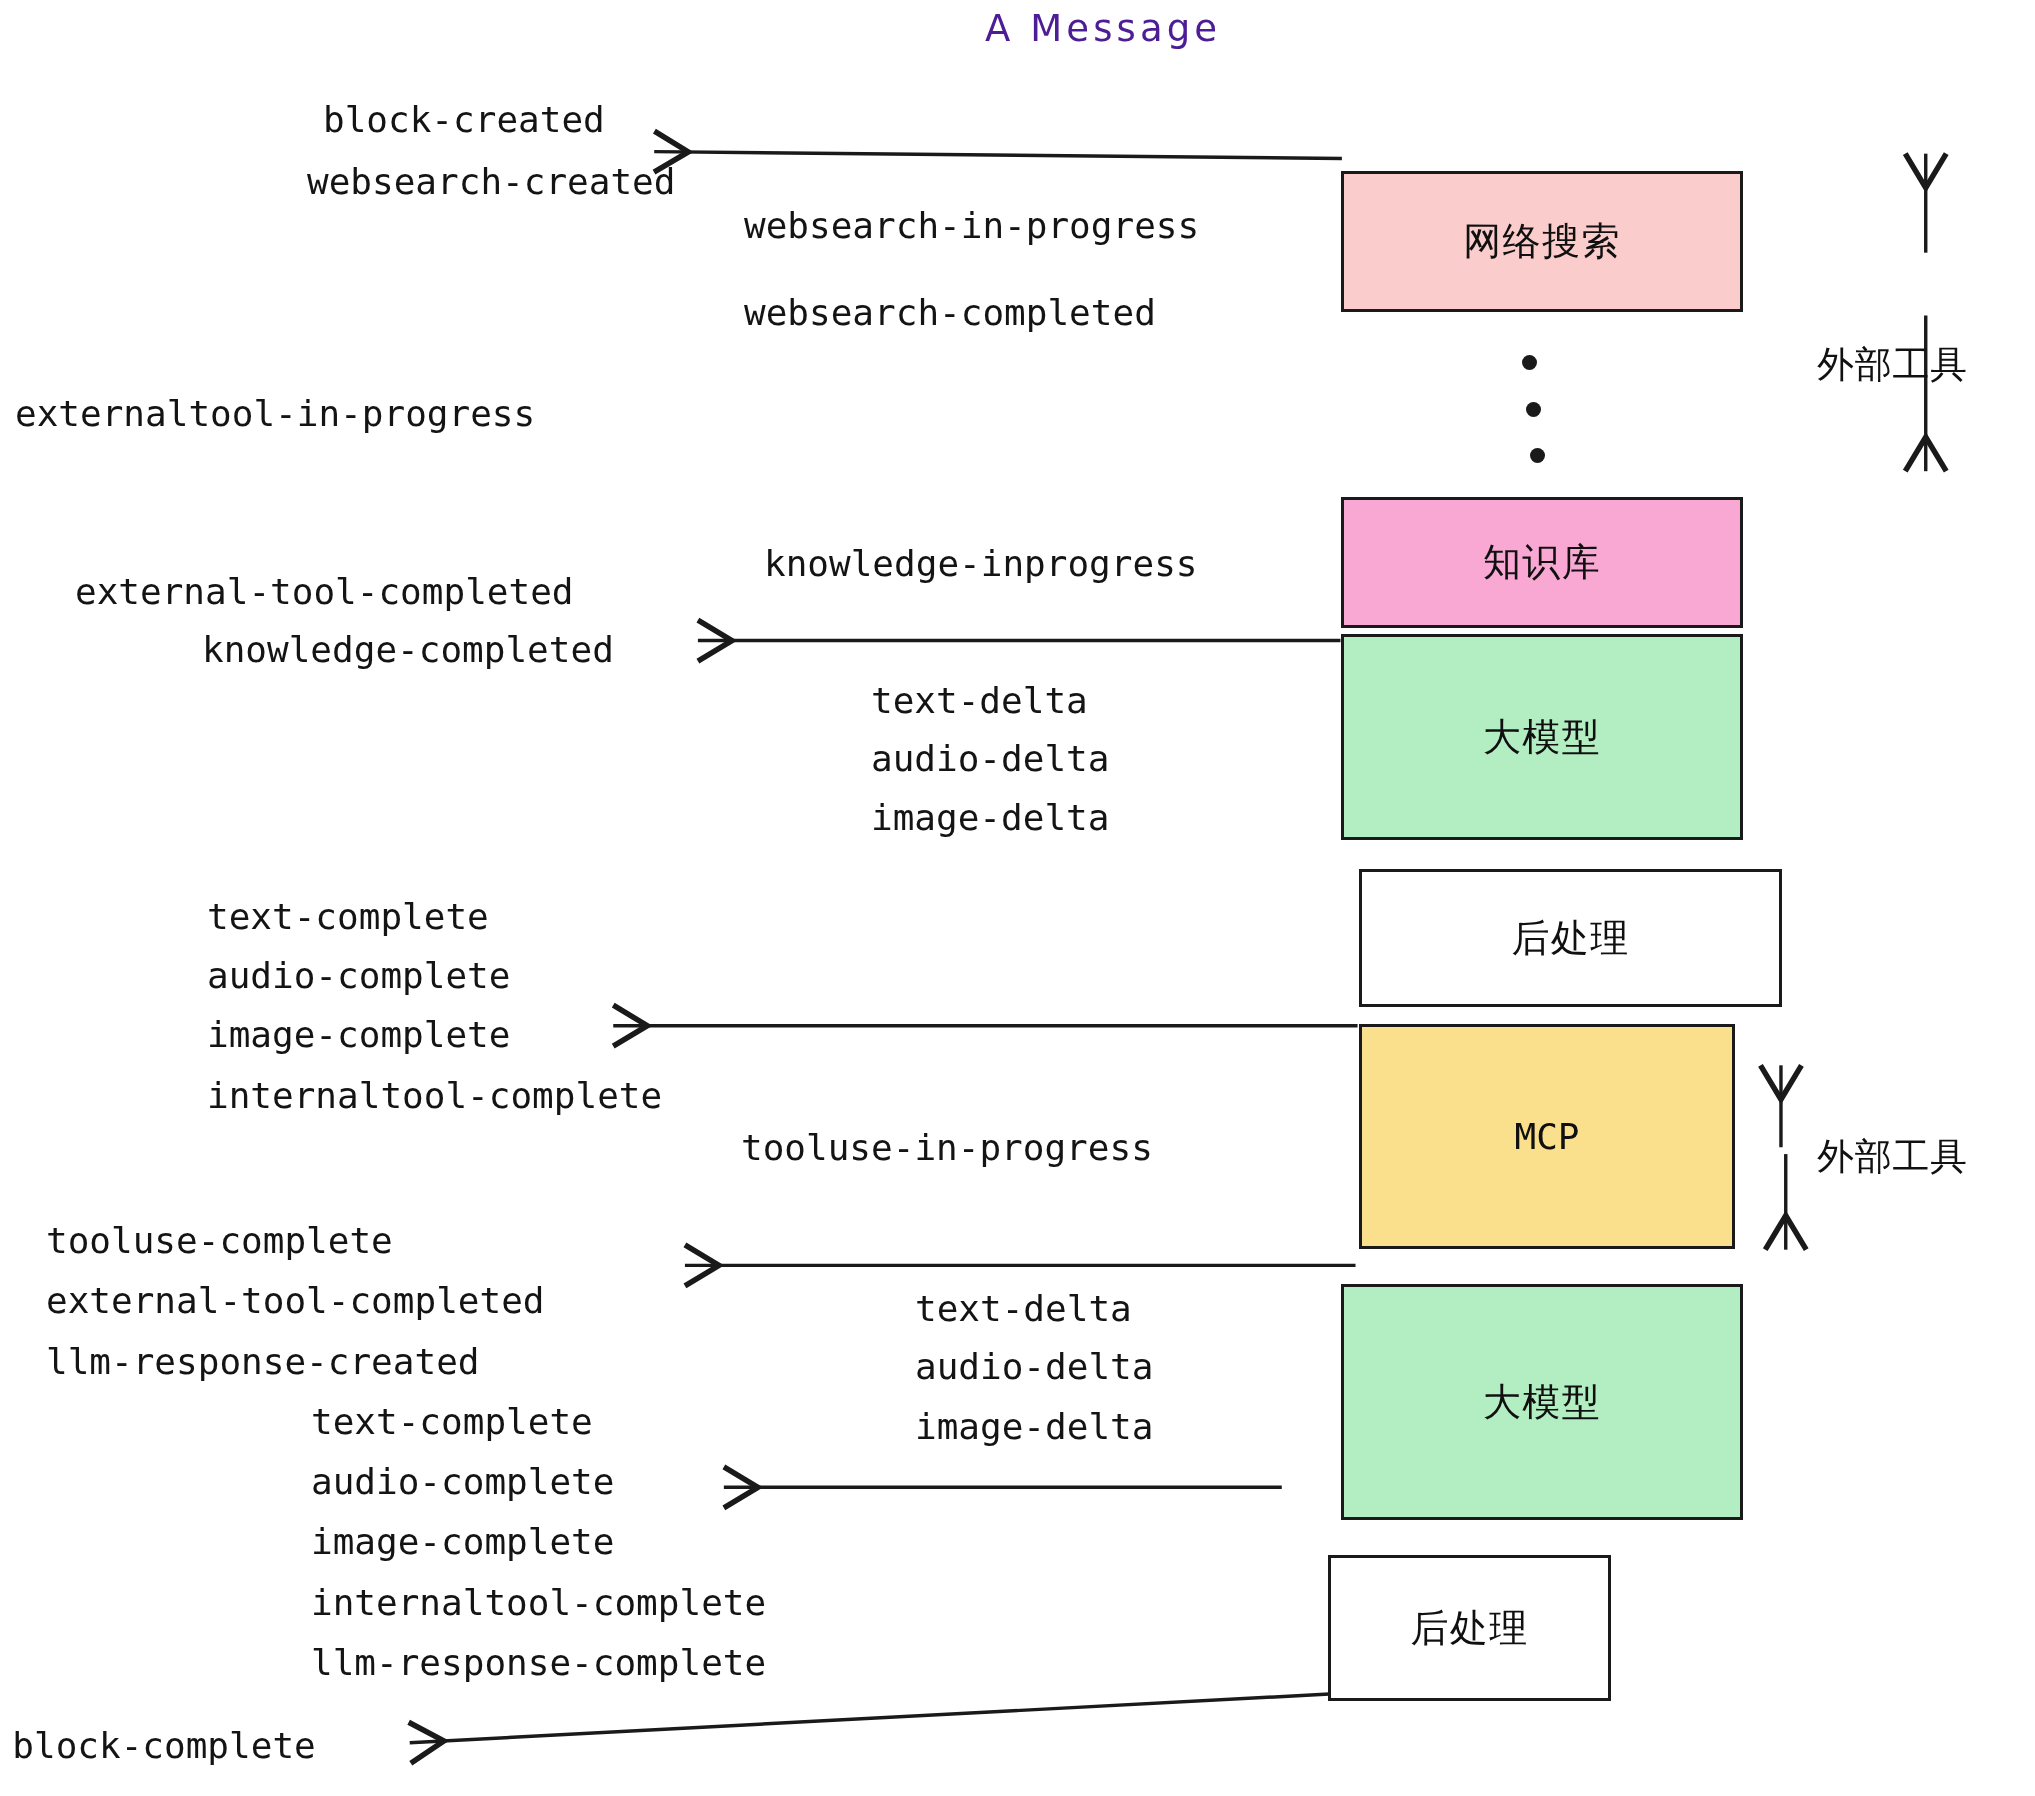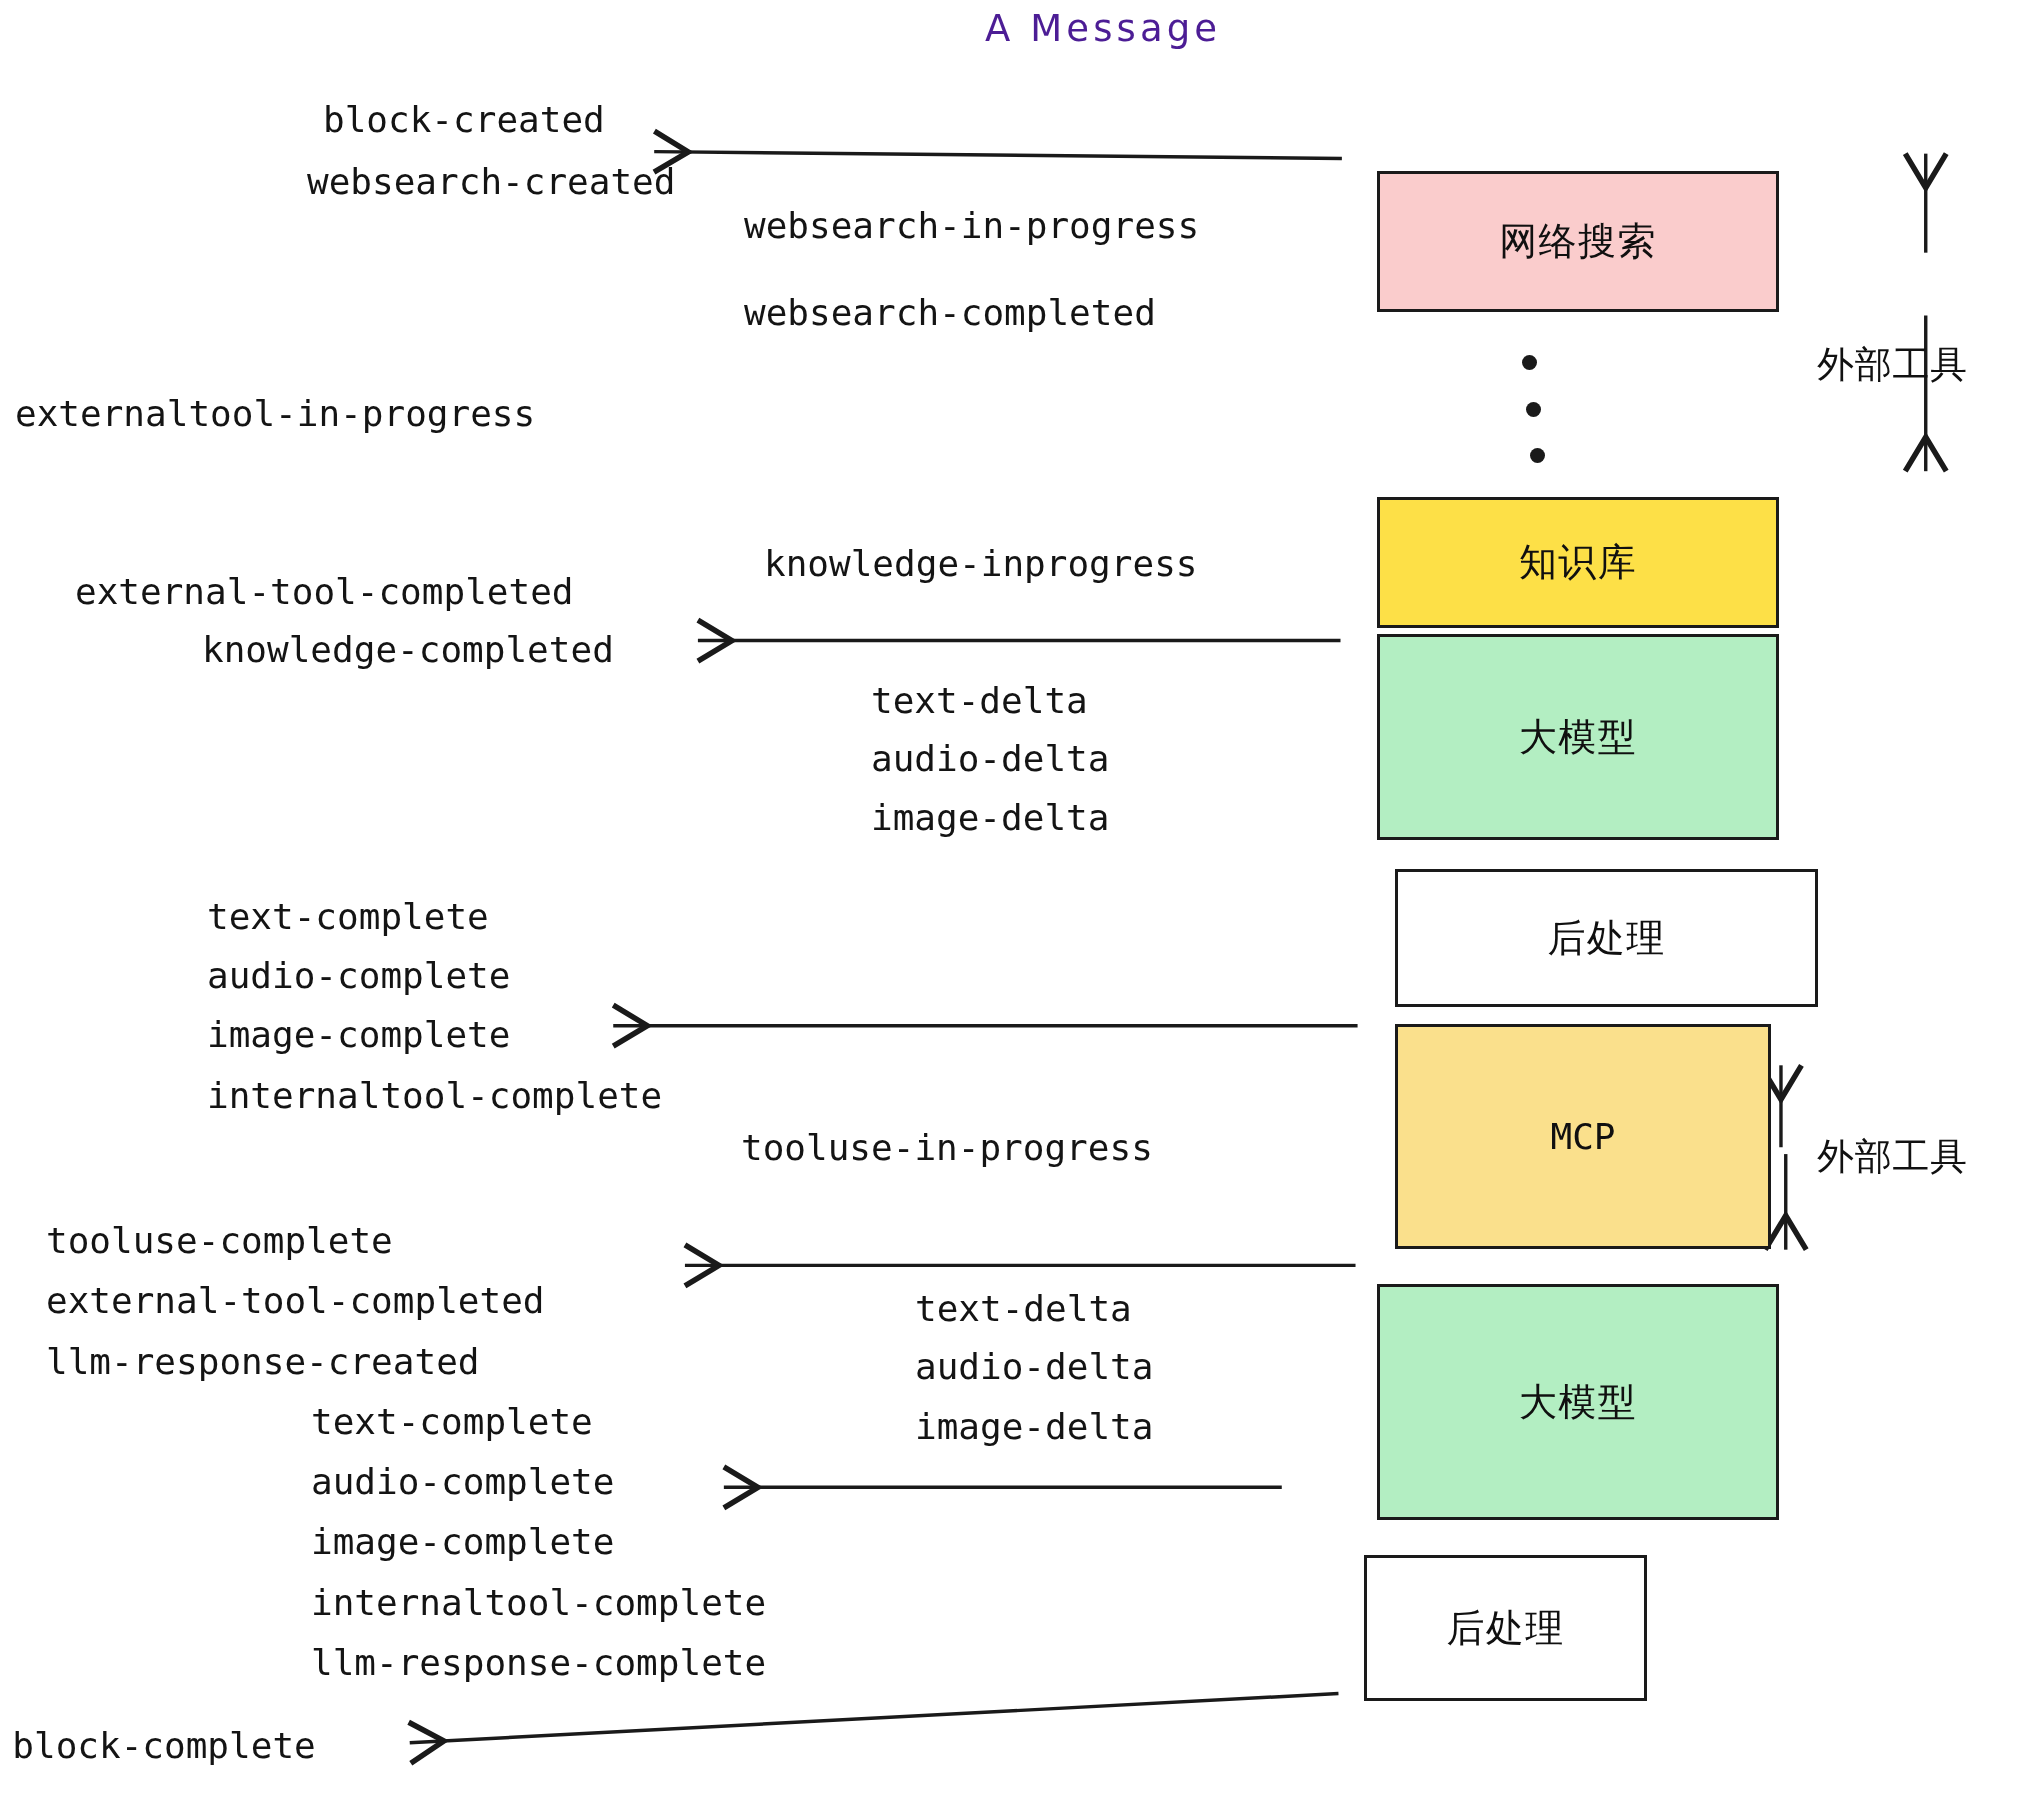--- a/index.html
+++ b/index.html
@@ -14,21 +14,21 @@
   .evt{
     position:absolute; font-family:"DejaVu Sans Mono","Liberation Mono",monospace;
     font-size:36px; color:#141414; white-space:nowrap; line-height:1.0;
   }
 
   .box{
     position:absolute; box-sizing:border-box;
     border:3.4px solid #1a1a1a;
     display:flex; align-items:center; justify-content:center;
     font-family:"DejaVu Sans","Liberation Sans",sans-serif;
-    font-size:38px; color:#101010; letter-spacing:1.4px;margin-left:36px;
+    font-size:38px; color:#101010; letter-spacing:1.4px;
   }
   .box.mono{ font-family:"DejaVu Sans Mono","Liberation Mono",monospace; font-size:36px; letter-spacing:0; }
 
   .dot{ position:absolute; width:15px; height:15px; border-radius:50%; background:#1a1a1a; }
 
   .sidelabel{
     position:absolute; font-family:"DejaVu Sans","Liberation Sans",sans-serif;
     font-size:37px; color:#111; white-space:nowrap; letter-spacing:0.7px;
   }
 
@@ -58,21 +58,21 @@
     <g id="varrows-g" stroke="#1a1a1a" stroke-width="5" fill="none" marker-end="url(#ah)">
         <line x1="2820" y1="370" x2="2820" y2="225"></line>
         <line x1="2820" y1="462" x2="2820" y2="690"></line>
         <line x1="2608" y1="1680" x2="2608" y2="1560"></line>
         <line x1="2615" y1="1690" x2="2615" y2="1830"></line>
       </g>
   </svg>
 
   <div id="boxes-host">
       <div class="box" style="left: 1341px; top: 171px; width: 402px; height: 141px; background: rgb(250, 204, 204);">网络搜索</div>
-      <div class="box" style="left: 1341px; top: 497px; width: 402px; height: 131px; background: #fde047;">知识库</div>
+      <div class="box" style="left: 1341px; top: 497px; width: 402px; height: 131px; background: #f9a8d4;">知识库</div>
       <div class="box" style="left: 1341px; top: 634px; width: 402px; height: 206px; background: rgb(179, 238, 194);">大模型</div>
       <div class="box" style="left: 1359px; top: 869px; width: 423px; height: 138px; background: rgb(255, 255, 255);">后处理</div>
       <div class="box mono" style="left: 1359px; top: 1024px; width: 376px; height: 225px; background: rgb(250, 224, 140);">MCP</div>
       <div class="box" style="left: 1341px; top: 1284px; width: 402px; height: 236px; background: rgb(179, 238, 194);">大模型</div>
       <div class="box" style="left: 1328px; top: 1555px; width: 283px; height: 146px; background: rgb(255, 255, 255);">后处理</div>
     </div>
   <div id="events-host">
       <div class="evt" style="left: 323px; top: 102px;">block-created</div>
       <div class="evt" style="left: 307px; top: 164px;">websearch-created</div>
       <div class="evt" style="left: 744px; top: 208px;">websearch-in-progress</div>

